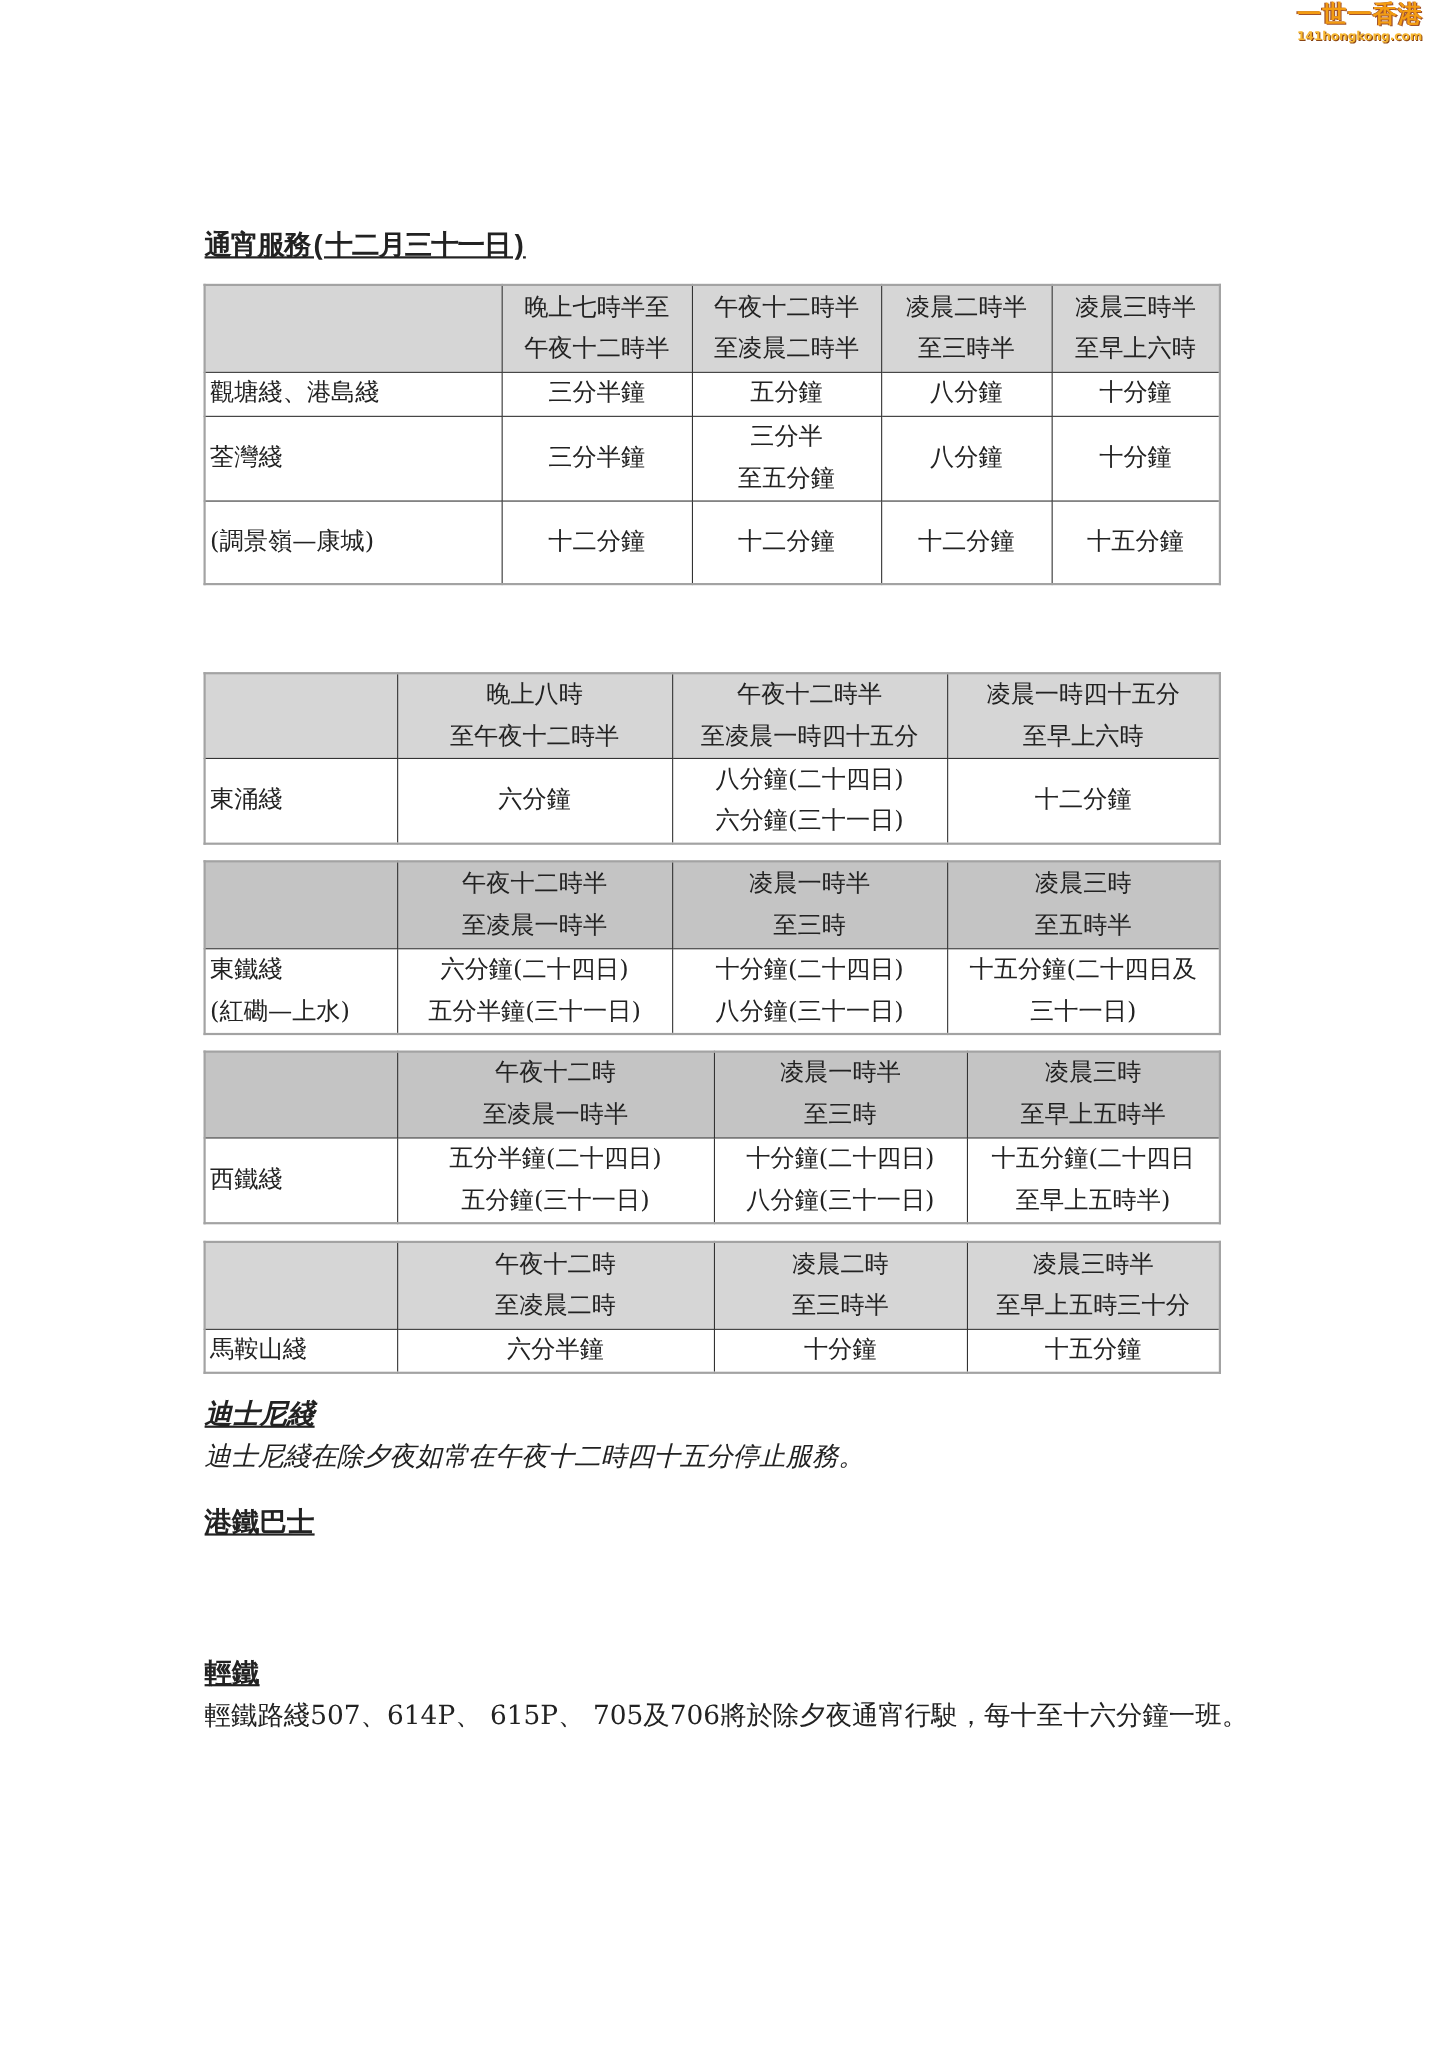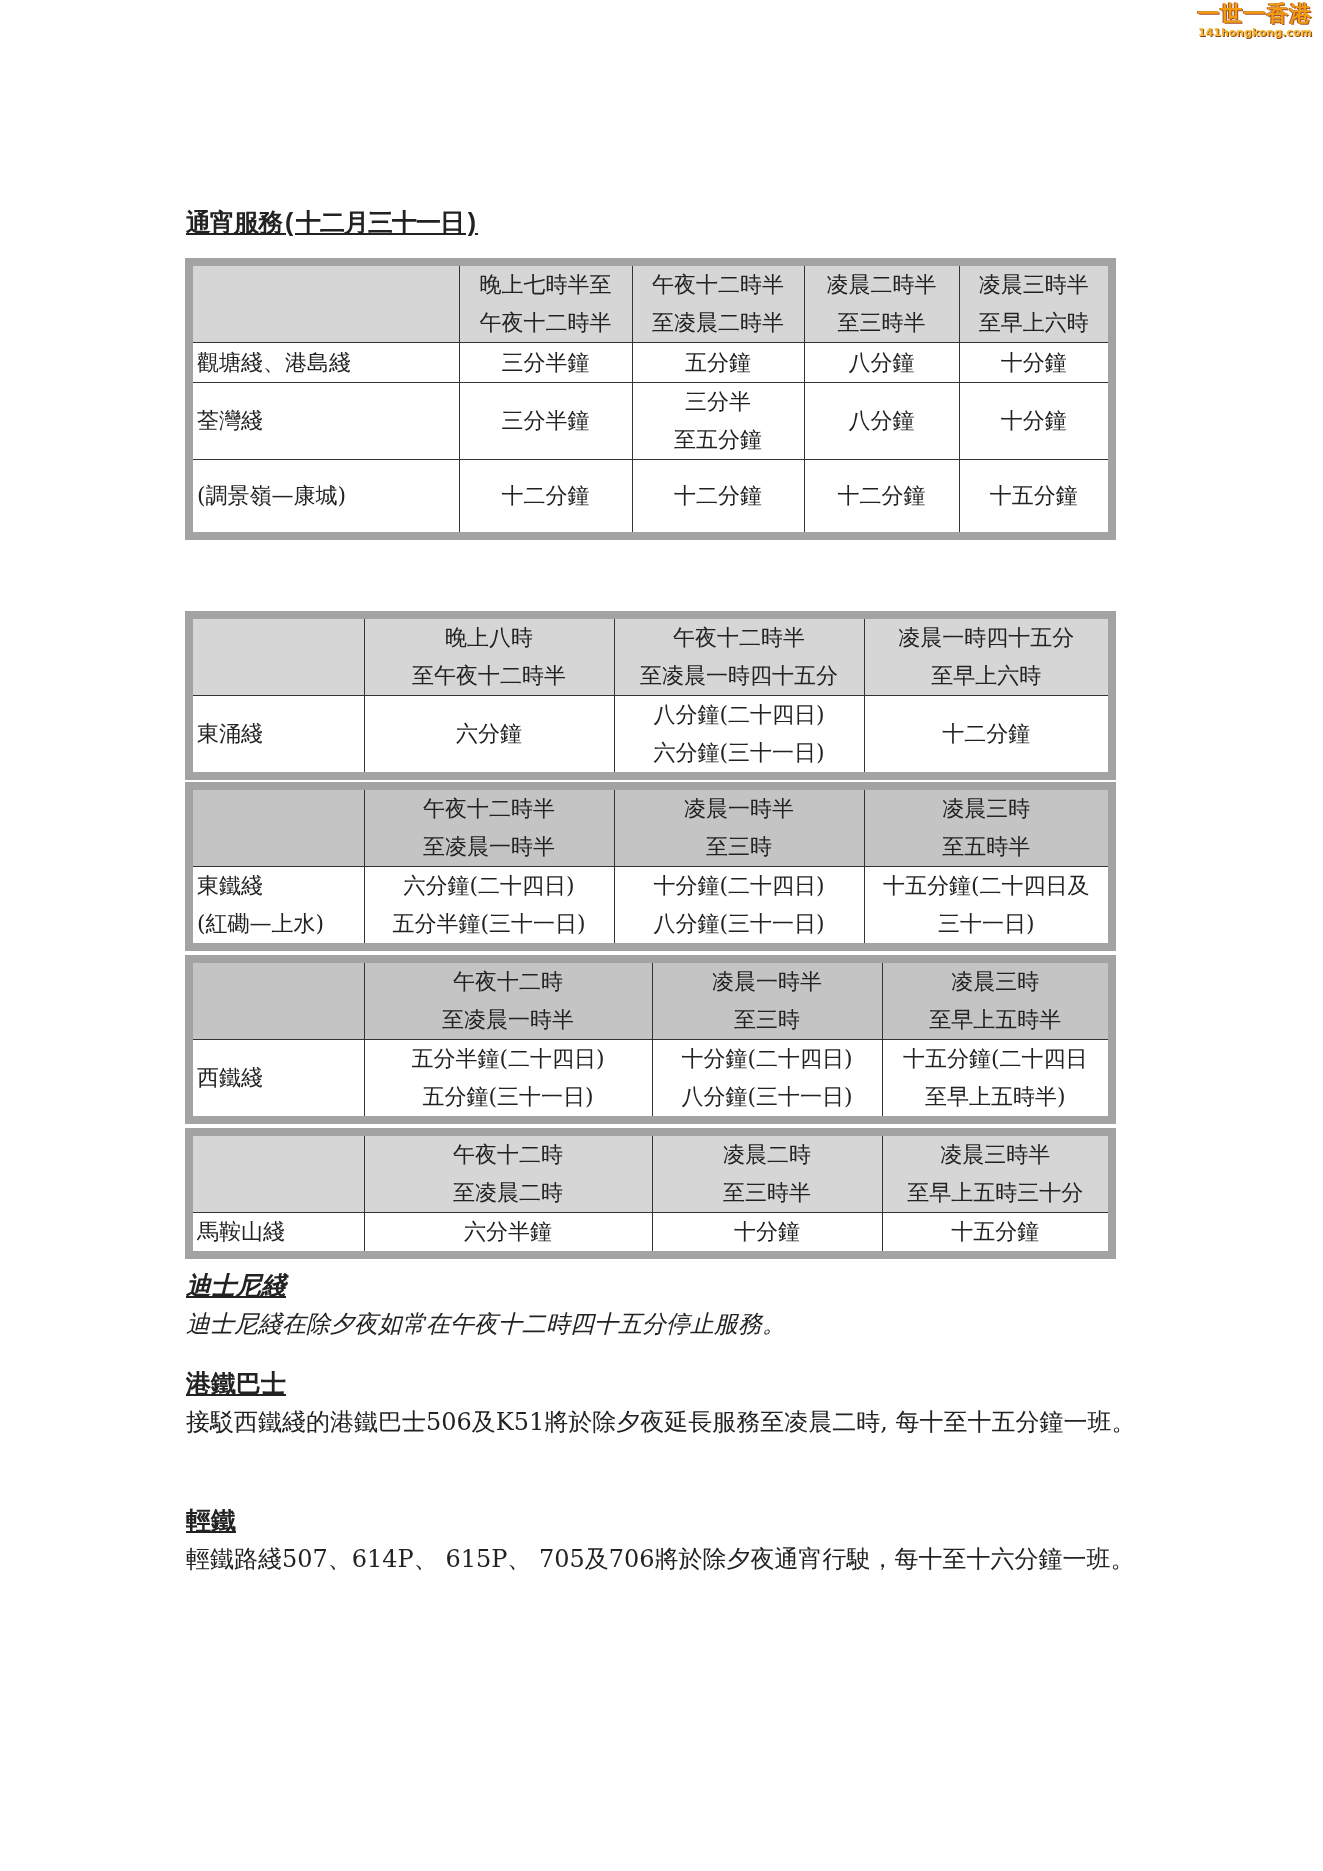--- a/index.html
+++ b/index.html
@@ -1,26 +1,26 @@
 <!DOCTYPE html>
 <html><head>
 <meta charset="utf-8">
 <style>
   html,body{margin:0;padding:0;background:#fff;}
   body{width:1323px;height:1871px;position:relative;overflow:hidden;font-family:"DejaVu Serif","Liberation Serif",serif;color:#222;}
-  .logo{position:absolute;right:4px;top:2px;width:128px;height:44px;text-align:center;margin-left:24px;}
+  .logo{position:absolute;right:16px;top:2px;width:128px;height:44px;text-align:left;margin-left:24px;}
   .logo .l1{font-family:"DejaVu Sans",sans-serif;font-weight:bold;font-size:22px;color:#f39c12;text-shadow:1px 1px 0 #a0522d,-1px 0 0 #a0522d;line-height:24px;letter-spacing:1px;}
   .logo .l2{font-family:"DejaVu Sans",sans-serif;font-weight:bold;font-size:11px;color:#f7b731;text-shadow:1px 1px 0 #8b4513;line-height:14px;}
   .title{position:absolute;left:186px;top:206px;font-size:25px;font-weight:bold;text-decoration:underline;font-family:Liberation Mono, monospace;letter-spacing:-1px;}
   table{position:absolute;left:185px;border-collapse:collapse;table-layout:fixed;font-size:22px;}
   td{border:1.5px solid #333;padding:0 2px;text-align:center;vertical-align:middle;line-height:38px;}
   tr.hd td{background:#d6d6d6;}
   table.dark tr.hd td{background:#c4c4c4;}
   td.ln{text-align:left;padding-left:4px;}
-  .outer{border:8px solid #a3a3a3;padding-left:44px;}
+  .outer{border:2px solid #a3a3a3;padding-left:44px;}
   .sec{position:absolute;left:186px;font-size:24px;}
   .sec h3{margin:0;font-size:25px;font-weight:bold;text-decoration:underline;font-family:"DejaVu Sans",sans-serif;line-height:36px;}
   .sec p{margin:0;line-height:40px;width:960px;}
 </style>
 </head>
 <body>
 
 <div class="logo">
   <div class="l1">一世一香港</div>
   <div class="l2">141hongkong.com</div>
@@ -234,18 +234,17 @@
   </tr>
 </tbody>
   </table>
 
 <div class="sec" style="top:1268px;font-style:italic;">
   <h3>迪士尼綫</h3>
   <p>迪士尼綫在除夕夜如常在午夜十二時四十五分停止服務。</p>
 </div>
 <div class="sec" style="top:1366px;">
   <h3>港鐵巴士</h3>
-  <p>接駁西鐵綫的港鐵巴士506及K51將於除夕夜延長服務至凌晨二時, 每十至十五分鐘一班。</p>
 </div>
 <div class="sec" style="top:1503px;">
   <h3>輕鐵</h3>
   <p>輕鐵路綫507、614P、 615P、 705及706將於除夕夜通宵行駛，每十至十六分鐘一班。</p>
 </div>
 
 </body></html>

